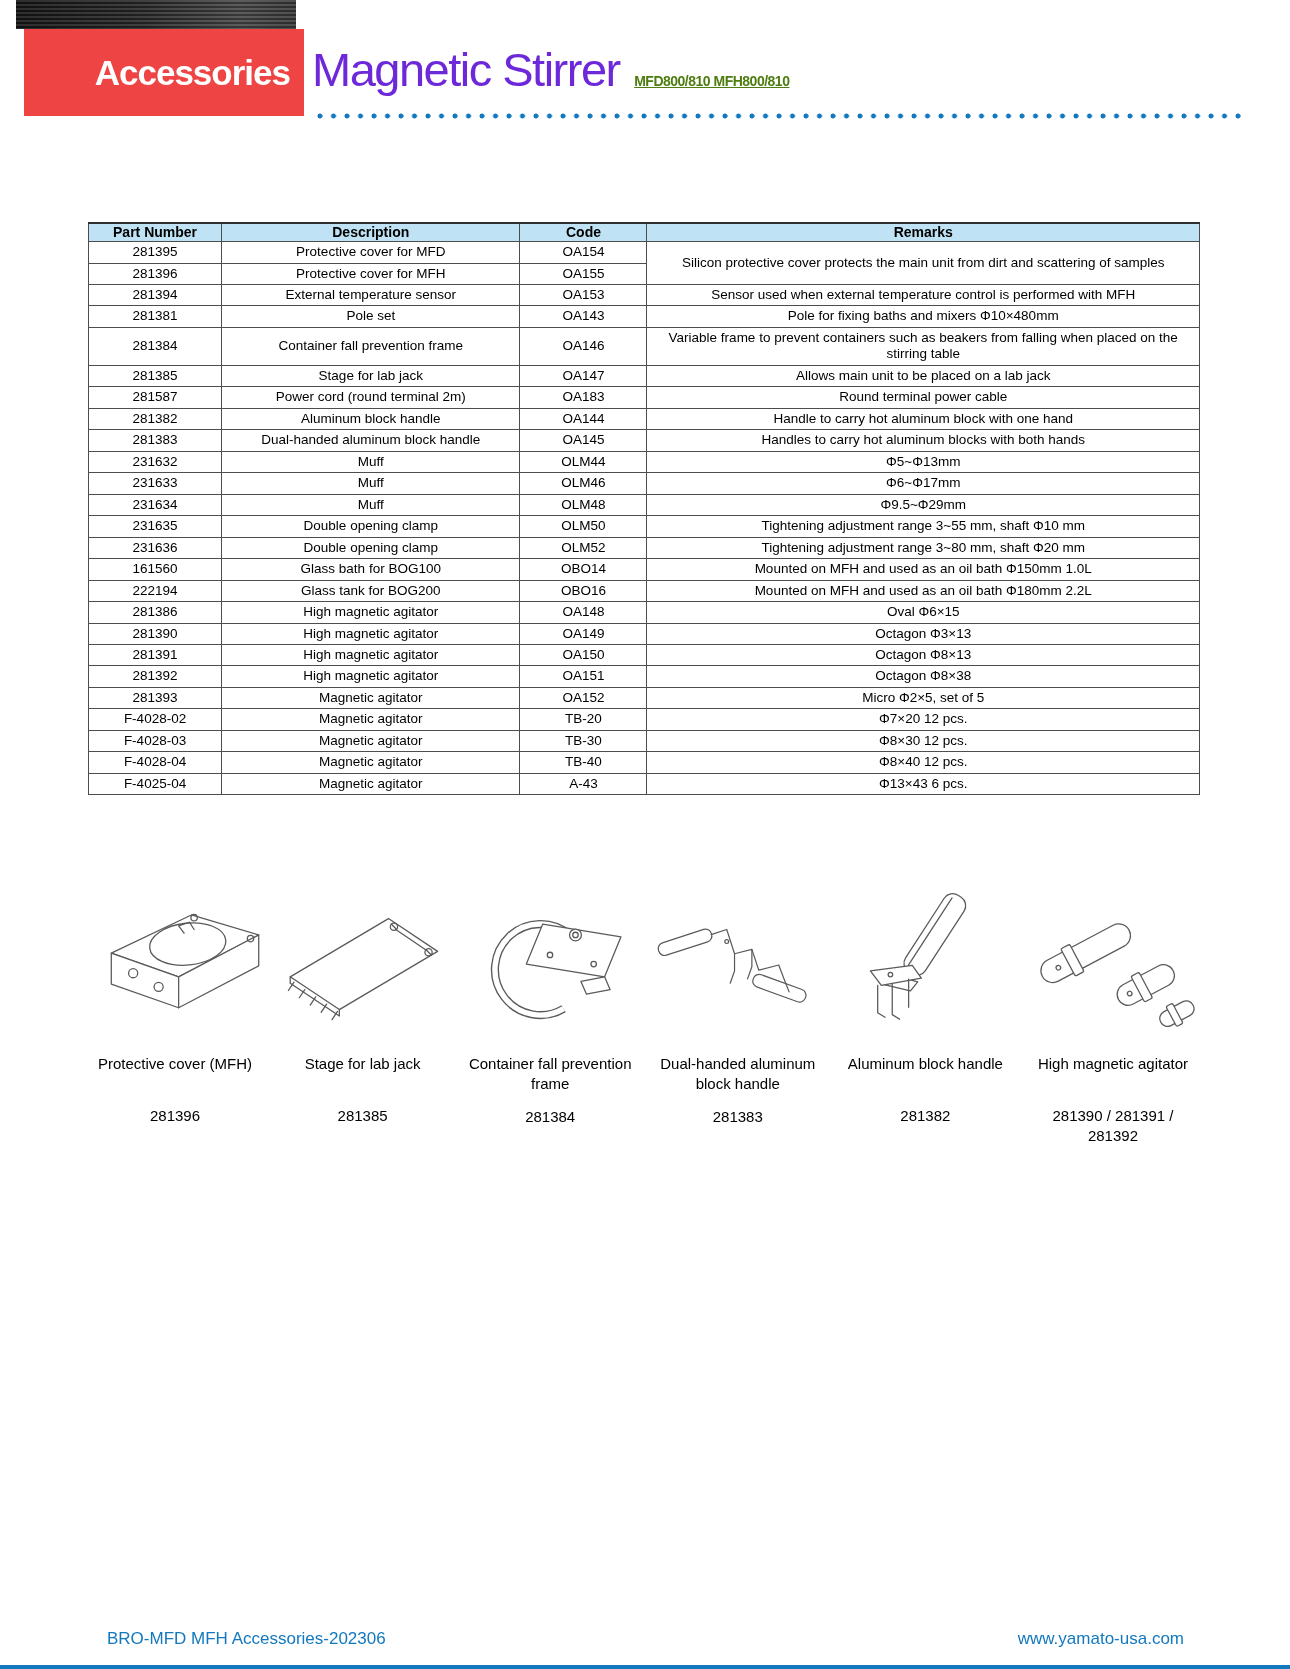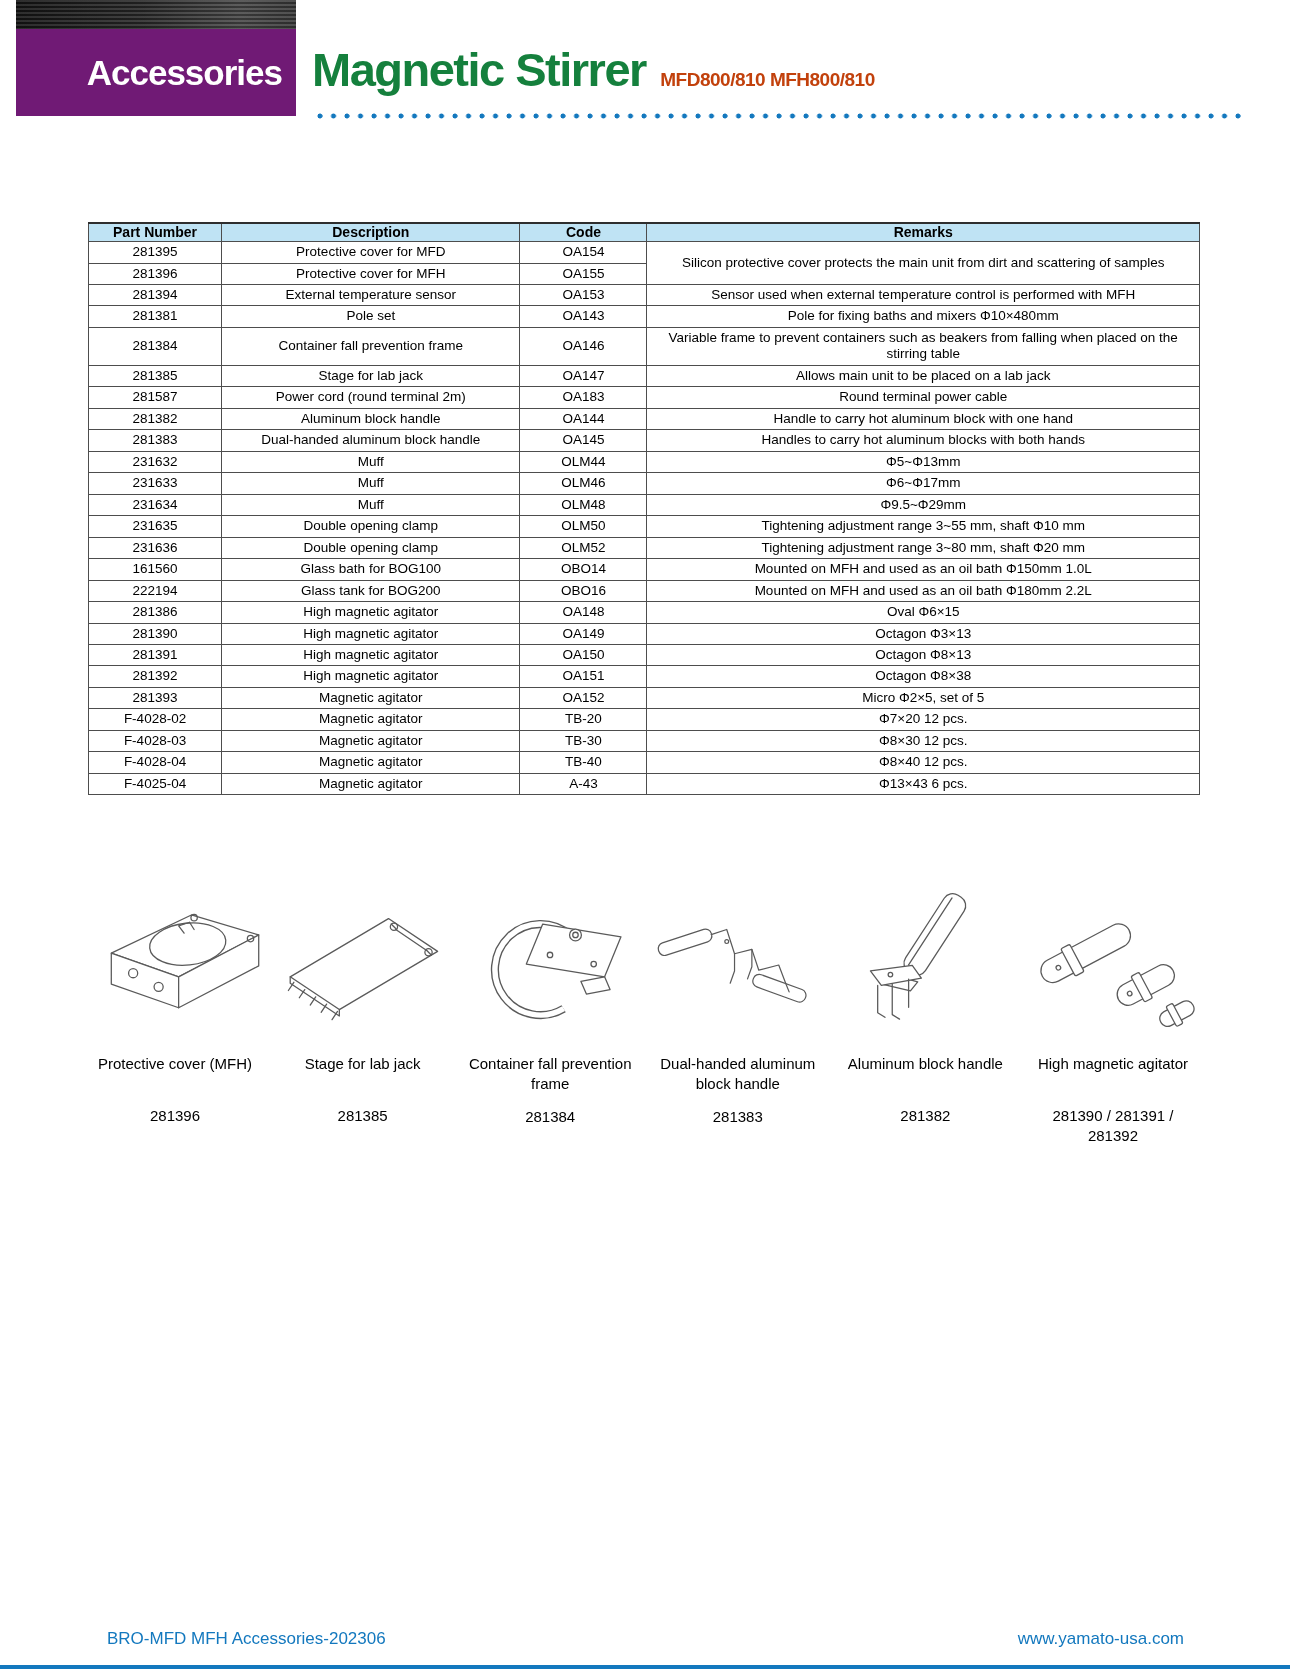--- a/index.html
+++ b/index.html
@@ -9,33 +9,34 @@
     font-family:"Liberation Sans", sans-serif;color:#000;
   }
   
   .band-dark{
     position:absolute;left:16px;top:0;width:280px;height:29px;
     background:
       repeating-linear-gradient(180deg,rgba(255,255,255,.10) 0 2px,rgba(0,0,0,.25) 2px 4px),
       linear-gradient(90deg,#161616 0%,#2a2a2a 45%,#4a4a4a 80%,#3c3c3c 100%);
   }
   .accessories-box{
-    position:absolute;left:16px;top:29px;width:280px;height:87px;
-    background:#701a75;display:flex;align-items:center;justify-content:flex-end;
+    position:absolute;left:24px;top:29px;width:280px;height:87px;
+    background:#ef4444;display:flex;align-items:center;justify-content:flex-end;
   }
   .accessories-box .label{
     color:#fff;font-size:35px;font-weight:bold;letter-spacing:-1px;padding-right:14px;
   }
   .title-row{position:absolute;left:312px;top:42px;white-space:nowrap;}
   .title-main{
-    color:#15803d;font-size:47px;font-weight:bold;letter-spacing:-1.5px;display:inline-block;
+    color:#6d28d9;font-size:47px;font-weight:normal;letter-spacing:-1.5px;display:inline-block;
   }
   .title-sub{
-    color:#c2410c;font-size:19px;font-weight:bold;display:inline-block;margin-left:10px;
+    color:#4d7c0f;font-size:14px;font-weight:bold;display:inline-block;margin-left:10px;
     letter-spacing:-0.5px;
+    text-decoration:underline;
   }
   .dots{
     position:absolute;left:317px;top:112px;width:928px;height:8px;
     background-image:radial-gradient(circle at 3px 4px,#1378be 2.2px,transparent 2.8px);
     background-size:13.5px 8px;background-repeat:repeat-x;
   }
   
   .parts-table{
     position:absolute;left:88px;top:222px;width:1112px;
     border-collapse:collapse;table-layout:fixed;

